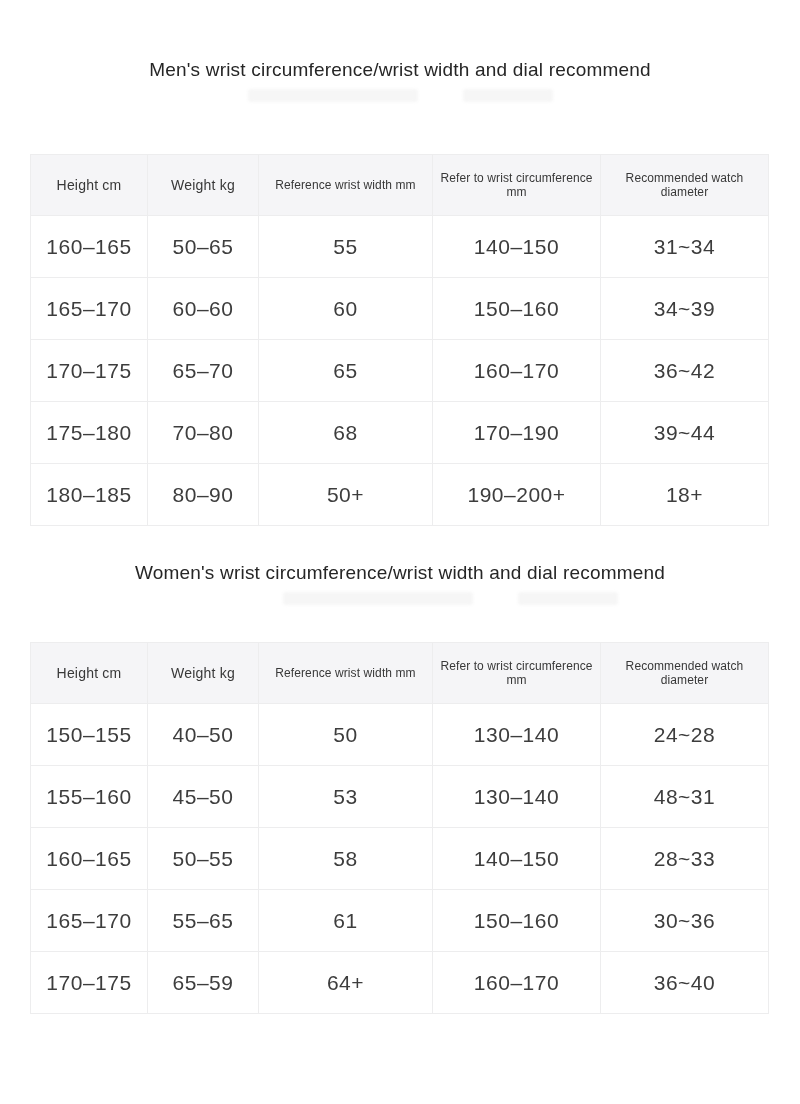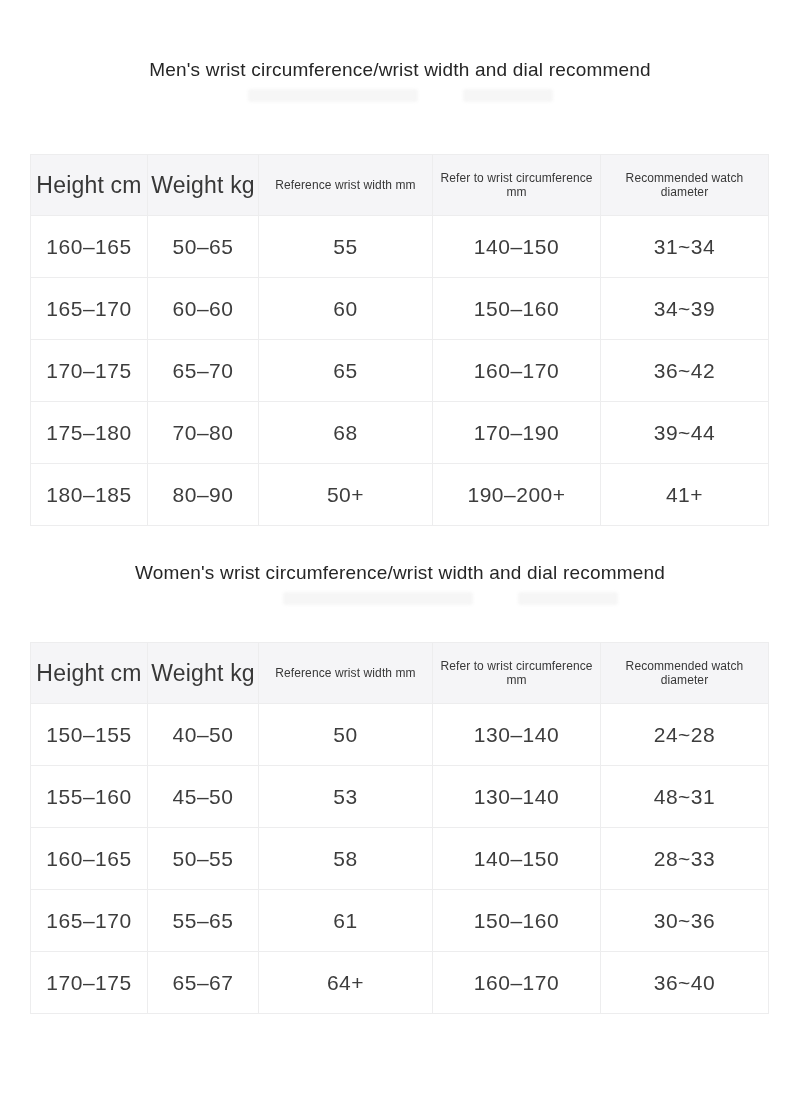--- a/index.html
+++ b/index.html
@@ -71,21 +71,21 @@
     text-align: center;
     vertical-align: middle;
     padding: 0;
   }
   .size-table th {
     height: 60px;
     background: var(--header-bg, #f5f5f7);
     color: var(--header-text, #383838);
     font-weight: 400;
   }
-  .th-big   { font-size: 23px; letter-spacing: 0.2px; }
+  .th-big   { font-size: 14px; letter-spacing: 0.2px; }
   .th-small { font-size: 12px; font-weight: 500; letter-spacing: 0.1px; }
   .size-table td {
     height: 61px;
     font-size: 21px;
     font-weight: 400;
     letter-spacing: 0.5px;
     color: var(--cell-text, #3d3d3d);
   }
 </style>
 </head>
@@ -144,21 +144,21 @@
           <td>70–80</td>
           <td>68</td>
           <td>170–190</td>
           <td>39~44</td>
         </tr>
         <tr>
           <td>180–185</td>
           <td>80–90</td>
           <td>50+</td>
           <td>190–200+</td>
-          <td>41+</td>
+          <td>18+</td>
         </tr>
       </tbody>
     </table>
   </section>
 
   <section class="section-women">
     <h2 class="section-title">Women's wrist circumference/wrist width and dial recommend</h2>
     <div class="ghost-subtitle">
       <span class="ghost-chunk g1"></span>
       <span class="ghost-chunk g2"></span>
@@ -205,21 +205,21 @@
         </tr>
         <tr>
           <td>165–170</td>
           <td>55–65</td>
           <td>61</td>
           <td>150–160</td>
           <td>30~36</td>
         </tr>
         <tr>
           <td>170–175</td>
-          <td>65–67</td>
+          <td>65–59</td>
           <td>64+</td>
           <td>160–170</td>
           <td>36~40</td>
         </tr>
       </tbody>
     </table>
   </section>
 
 </div>
 

